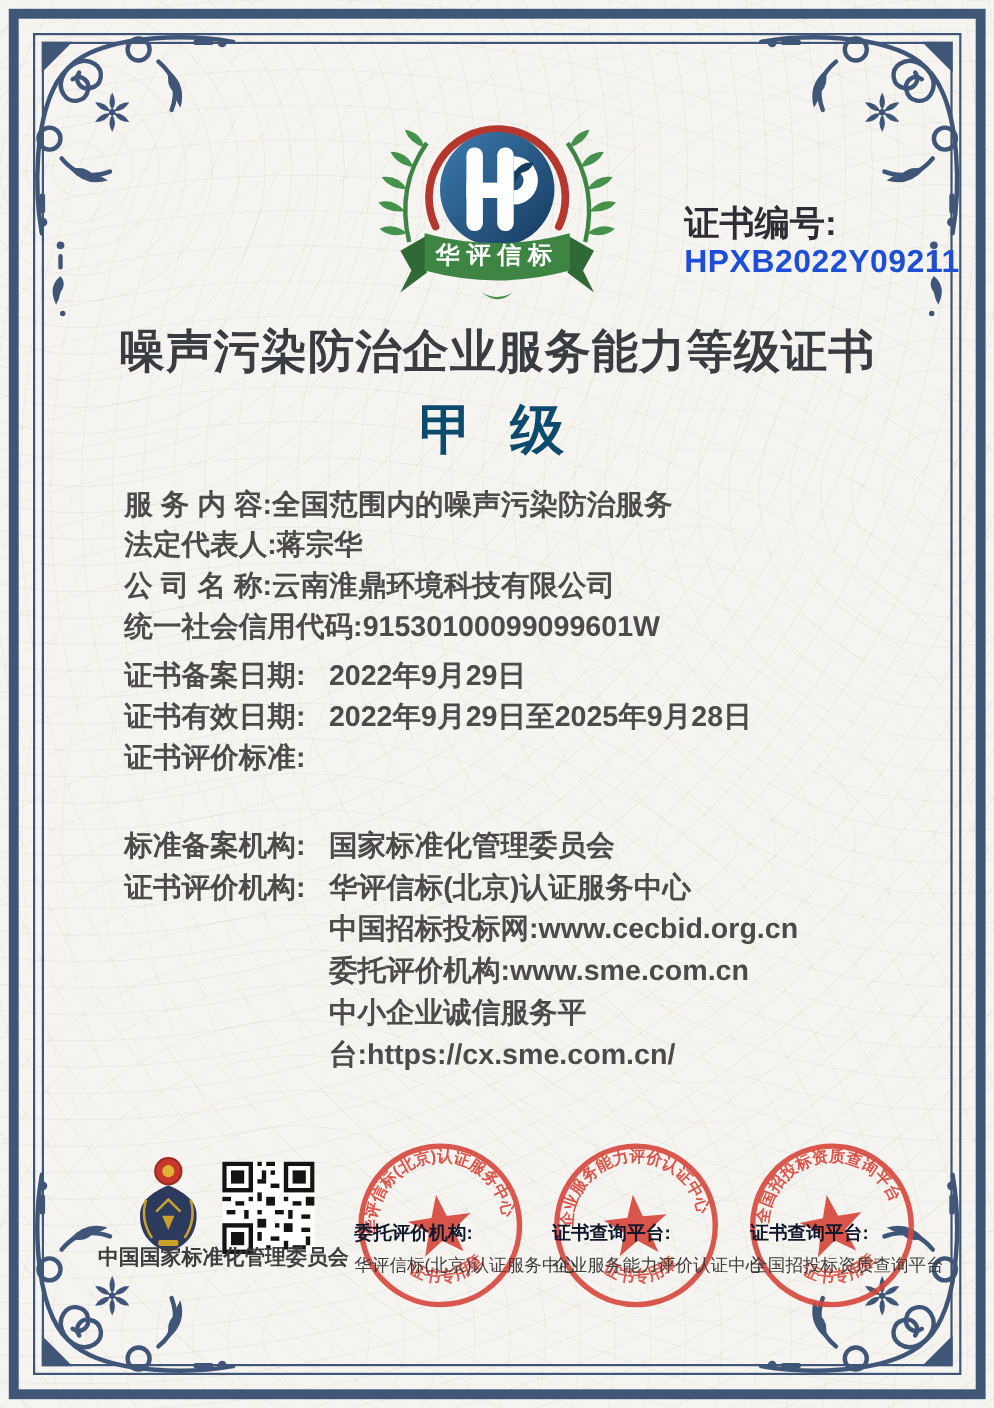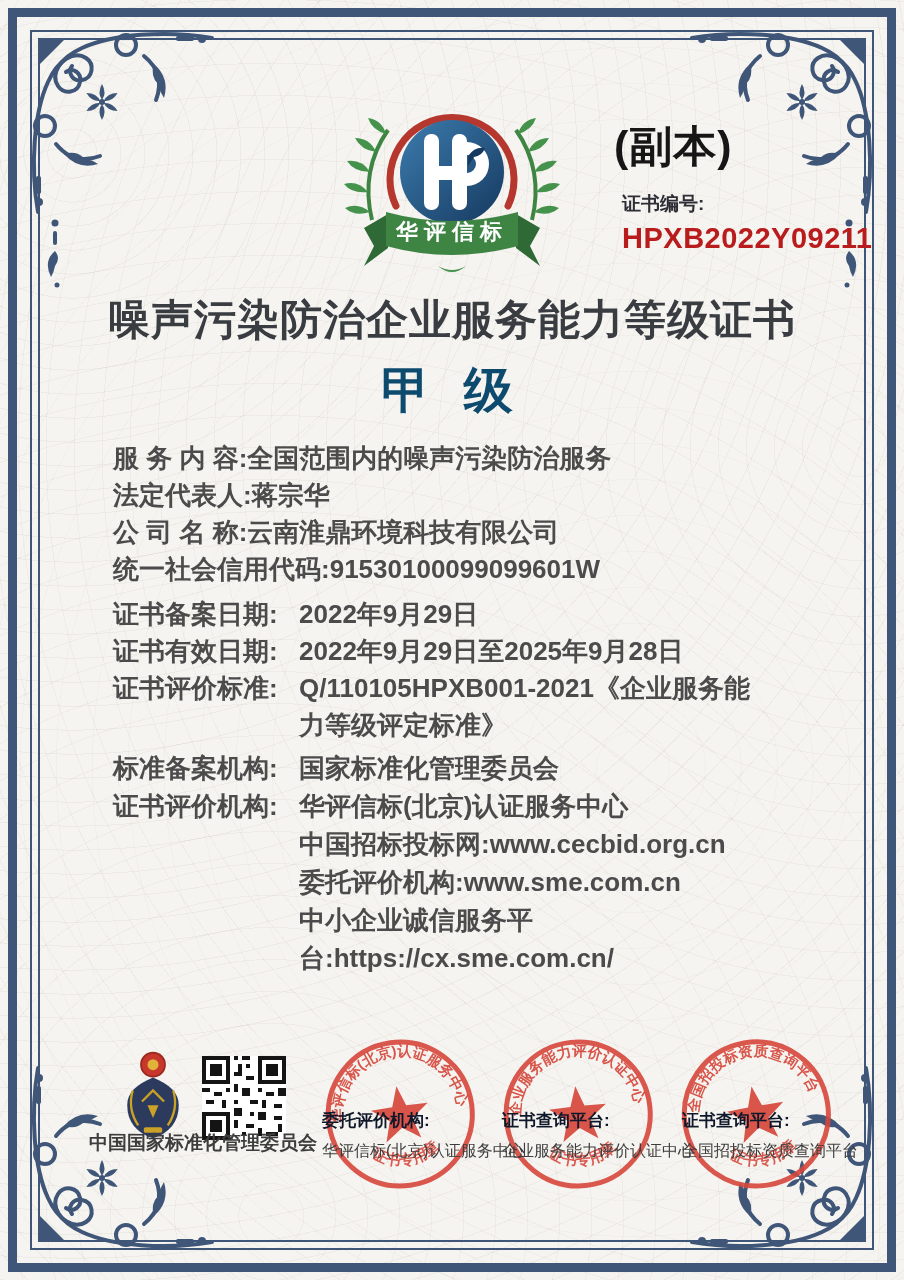--- a/index.html
+++ b/index.html
@@ -25,22 +25,22 @@
   .frame-line2{position:absolute;inset:38px;border:2px solid #3f5678;pointer-events:none;}
   .corner{position:absolute;width:190px;height:190px;pointer-events:none;}
   .corner.tl{top:26px;left:26px;}
   .corner.tr{top:26px;right:26px;transform:scaleX(-1);}
   .corner.bl{bottom:26px;left:26px;transform:scaleY(-1);}
   .corner.br{bottom:26px;right:26px;transform:scale(-1,-1);}
   
   .logo{position:absolute;left:330px;top:90px;width:244px;height:196px;}
   .copy-label{position:absolute;left:614px;top:118px;font-size:43px;font-weight:800;color:#161616;letter-spacing:1px;}
   .certno{position:absolute;left:622px;top:186px;line-height:35px;}
-  .certno .lab{font-size:19px;font-weight:800;color:#2d2d35;display:block;}
-  .certno .val{font-size:29px;font-weight:800;color:#b91c1c;display:block;letter-spacing:.5px;}
+  .certno .lab{font-size:32px;font-weight:800;color:#2d2d35;display:block;}
+  .certno .val{font-size:29px;font-weight:800;color:#1d4ed8;display:block;letter-spacing:.5px;}
   
   .title{position:absolute;left:0;top:292px;width:100%;text-align:center;
     font-size:42px;font-weight:800;color:#393c41;letter-spacing:1px;}
   .grade{position:absolute;left:0;top:358px;width:100%;text-align:center;
     font-size:49px;font-weight:800;color:#0c4a6e;letter-spacing:10px;}
   
   .blk{position:absolute;left:113px;width:678px;font-size:26px;font-weight:700;color:#4b4b4b;}
   .blk1{top:440px;line-height:37px;}
   .blk2{top:596px;line-height:37px;}
   .blk3{top:749px;line-height:38px;}
@@ -245,40 +245,39 @@
 
     <g>
       <path d="M34,138 L58,124 L58,158 L34,176 L44,156 Z" fill="#2f6a36"></path>
       <path d="M210,138 L186,124 L186,158 L210,176 L200,156 Z" fill="#2f6a36"></path>
       <path d="M56,122 Q122,140 188,122 L188,156 Q122,174 56,156 Z" fill="#3e8544"></path>
       <text x="122" y="149" text-anchor="middle" font-size="22" font-weight="bold" fill="#ffffff" letter-spacing="6">华评信标</text>
       <path d="M108,176 q14,8 28,0 q-14,12 -28,0z" fill="#45924c"></path>
     </g>
   </svg>
 
-  <div class="copy-label">(副本)</div>
   <div class="certno">
     <span class="lab">证书编号:</span>
     <span class="val">HPXB2022Y09211</span>
   </div>
 
   <div class="title">噪声污染防治企业服务能力等级证书</div>
   <div class="grade">甲 级</div>
 
   <div class="blk blk1">
     <div class="row-inline"><span>服 务 内 容:</span><span>全国范围内的噪声污染防治服务</span></div>
     <div class="row-inline"><span>法定代表人:</span><span>蒋宗华</span></div>
     <div class="row-inline"><span>公 司 名 称:</span><span>云南淮鼎环境科技有限公司</span></div>
     <div class="row-inline"><span>统一社会信用代码:</span><span>91530100099099601W</span></div>
   </div>
 
   <div class="blk blk2">
     <div class="row"><span class="lbl">证书备案日期:</span><span class="val">2022年9月29日</span></div>
     <div class="row"><span class="lbl">证书有效日期:</span><span class="val">2022年9月29日至2025年9月28日</span></div>
-    <div class="row"><span class="lbl">证书评价标准:</span><span class="val" style="max-width:470px">Q/110105HPXB001-2021《企业服务能力等级评定标准》</span></div>
+    <div class="row"><span class="lbl">证书评价标准:</span></div>
   </div>
 
   <div class="blk blk3">
     <div class="row"><span class="lbl">标准备案机构:</span><span class="val">国家标准化管理委员会</span></div>
     <div class="row"><span class="lbl">证书评价机构:</span><span class="val">华评信标(北京)认证服务中心</span></div>
     <div class="row"><span class="lbl"></span><span class="val">中国招标投标网:www.cecbid.org.cn</span></div>
     <div class="row"><span class="lbl"></span><span class="val">委托评价机构:www.sme.com.cn</span></div>
     <div class="row"><span class="lbl"></span><span class="val">中小企业诚信服务平台:https://cx.sme.com.cn/</span></div>
   </div>
 

